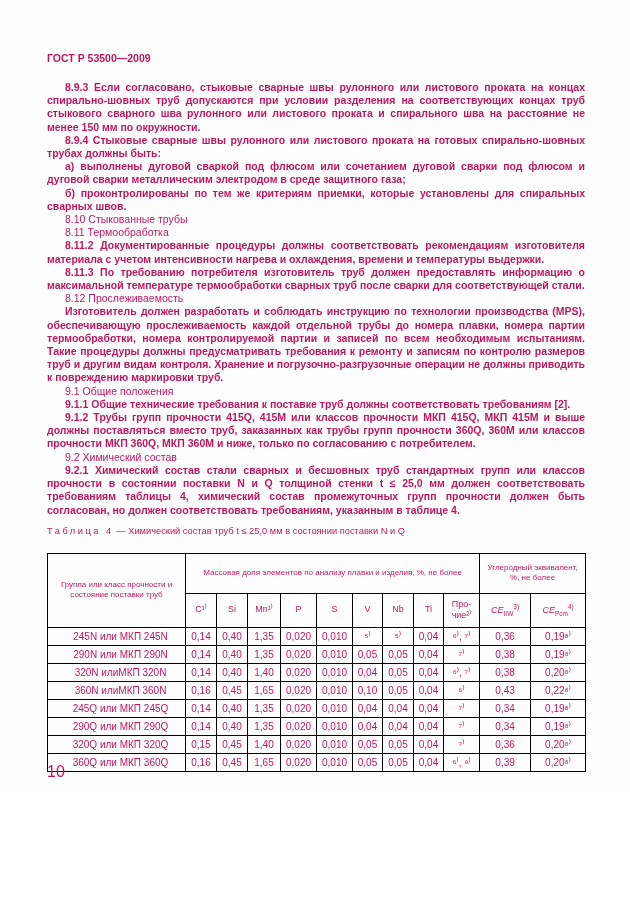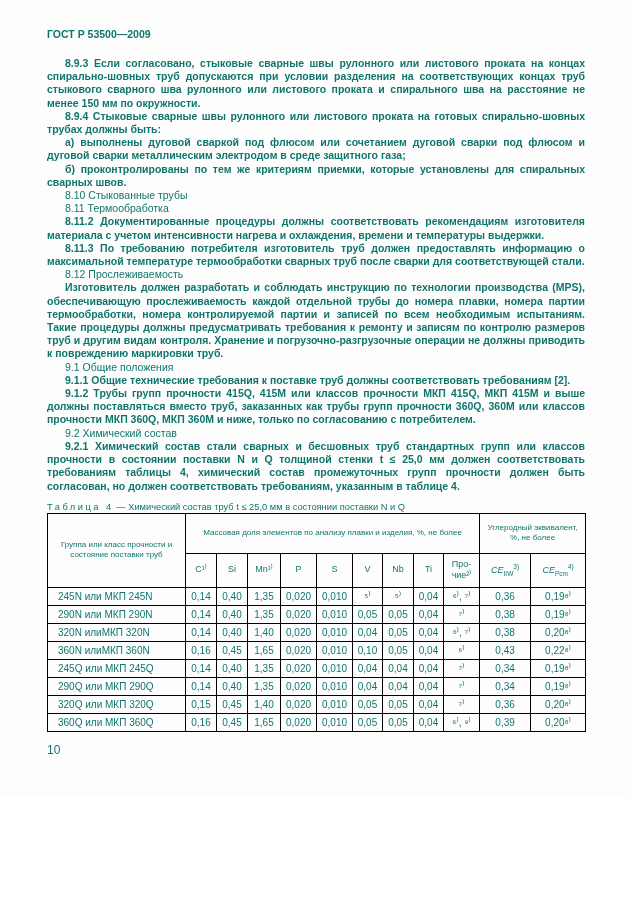--- a/index.html
+++ b/index.html
@@ -3,59 +3,59 @@
 <meta charset="utf-8">
 <style>
   html, body { margin: 0; padding: 0; background: #ffffff; }
   .page {
     position: relative;
     width: 630px;
     height: 797px;
     margin: 0 auto;
     background: #fdfdfd;
     font-family: "Liberation Sans", sans-serif;
-    color: #0f766e;
-    padding: 28px 45px 0 47px;
+    color: #be185d;
+    padding: 52px 45px 0 47px;
     box-sizing: border-box;
     overflow: hidden;
   }
   .doc-header { font-weight: bold; font-size: 10.5px; margin-bottom: 17px; }
   .para {
     margin: 0;
     font-size: 10.5px;
     line-height: 13.2px;
     text-align: justify;
     text-indent: 18px;
     font-weight: bold;
   }
   .subhead { font-weight: normal; }
   .section-head {
     margin: 15px 0 12px;
     font-size: 12.5px;
     font-weight: bold;
     text-indent: 18px;
   }
-  .table-caption { margin: 9px 0 1px; font-size: 9.3px; }
+  .table-caption { margin: 9px 0 17px; font-size: 9.3px; }
   .caption-label { letter-spacing: 2.5px; }
   table.chem-table { width: 100%; border-collapse: collapse; table-layout: fixed; }
   .chem-table th, .chem-table td {
     border: 1px solid #000;
     text-align: center;
     vertical-align: middle;
     padding: 1px 2px;
     box-sizing: border-box;
   }
   .chem-table thead th { font-size: 8px; font-weight: normal; line-height: 1.3; white-space: pre-line; }
   .chem-table thead tr.band th { height: 40px; }
   .chem-table thead tr.symbols th { height: 34px; font-size: 9px; }
   .chem-table tbody td { font-size: 10px; height: 18px; }
-  .chem-table tbody td.rowlabel { text-align: left; padding-left: 10px; margin-top: 20px; }
+  .chem-table tbody td.rowlabel { text-align: center; padding-left: 10px; margin-top: 20px; }
   .chem-table i { font-style: italic; }
   .chem-table sub, .chem-table sup { font-size: 6.5px; }
-  .page-number { position: absolute; left: 47px; bottom: 40px; font-size: 12px; }
+  .page-number { position: absolute; left: 47px; bottom: 16px; font-size: 16px; }
 </style>
 </head>
 <body>
 
 <div class="page">
   <header class="doc-header">ГОСТ Р 53500—2009</header>
 
   <main>
     <p class="para">8.9.3 Если согласовано, стыковые сварные швы рулонного или листового проката на концах спирально-шовных труб допускаются при условии разделения на соответствующих концах труб стыкового сварного шва рулонного или листового проката и спирального шва на расстояние не менее 150 мм по окружности.</p>
     <p class="para">8.9.4 Стыковые сварные швы рулонного или листового проката на готовых спирально-шовных трубах должны быть:</p>

